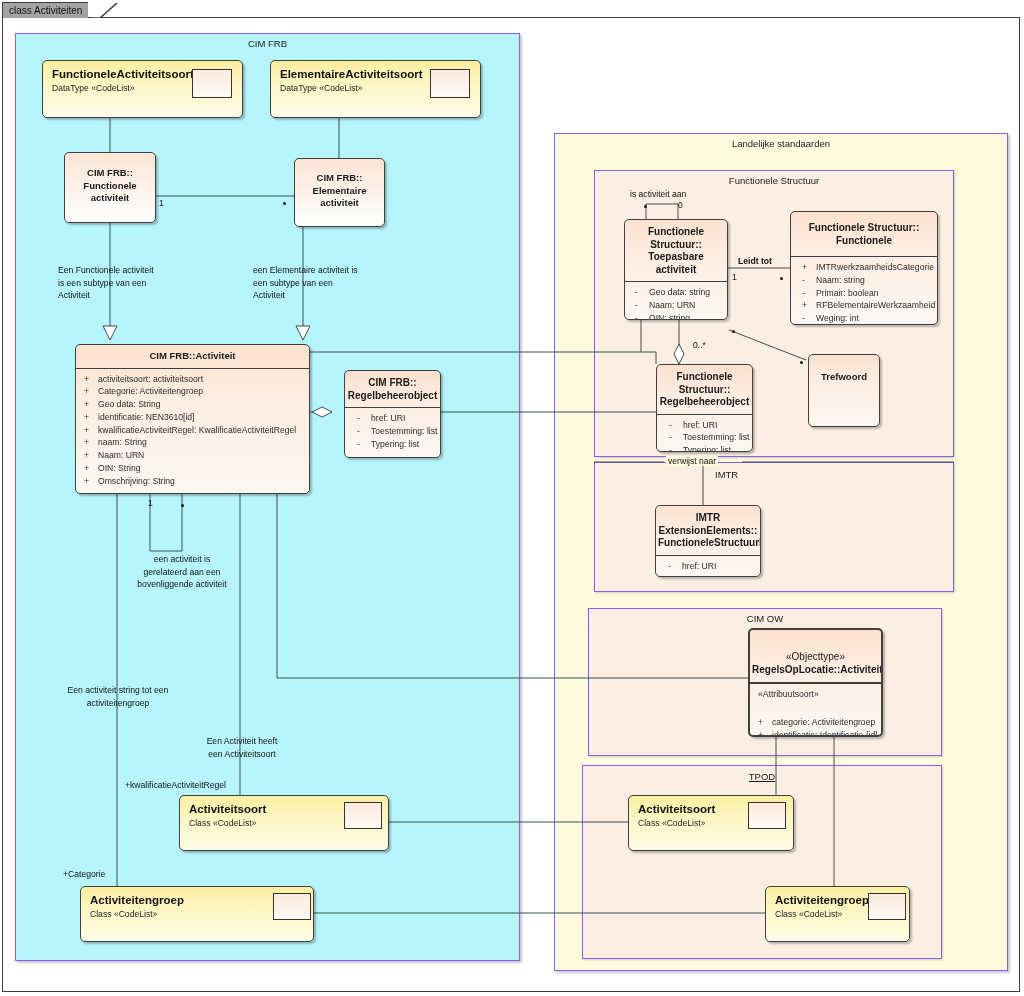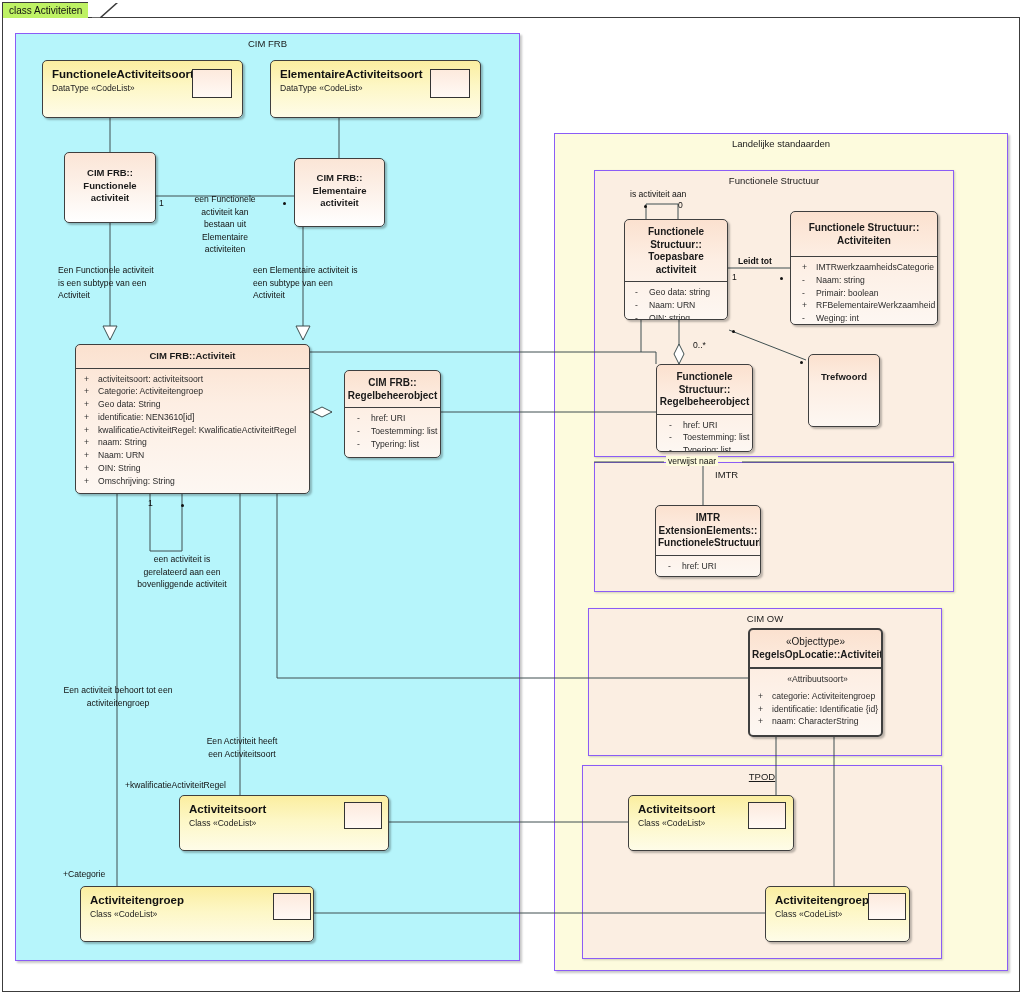--- a/index.html
+++ b/index.html
@@ -24,21 +24,21 @@
     box-sizing: border-box;
     background: #fff;
   }
   .frame-tab {
     position: absolute;
     left: 2px; top: 2px;
     height: 16px;
     box-sizing: border-box;
     border-left: 1.5px solid #3c3c3c;
     border-top: 1.5px solid #3c3c3c;
-    background: #bef264;
+    background: #a3a3a3;
     z-index: 4;
   }
   .frame-tab .tab-body {
     position: relative;
     height: 16px;
     padding: 0 6px 0 6px;
     font-size: 10px;
     line-height: 16px;
     color: #111;
     white-space: nowrap;
@@ -103,21 +103,21 @@
   .cls-sep { border-top: 1px solid #3f3f3f; }
   .cls-attrs {
     padding: 4px 4px 5px 5px;
     font-size: 8.6px;
     color: #1a1a1a;
     line-height: 12.8px;
   }
   .attr-row { display: flex; white-space: nowrap; }
   .attr-vis { width: 14px; flex: 0 0 14px; text-align: left; padding-left: 3px; color:#333; }
   .attr-txt { color: #2b2b2b; }
-  .stereo-row { font-size: 8.6px; color:#2b2b2b; padding-left:3px; margin-bottom:4px;text-align:center;}
+  .stereo-row { font-size: 8.6px; color:#2b2b2b; padding-left:3px; margin-bottom:15px;}
 
   
   .cls.codelist { }
   .codelist-title {
     font-weight: bold;
     font-size: 11.5px;
     color: #111;
     padding: 7px 0 0 9px;
     line-height: 13px;
   }
@@ -379,21 +379,21 @@
       <div class="attr-row">
           <span class="attr-vis">-</span>
           <span class="attr-txt">Omschrijving: string</span>
         </div>
     </div>
   </div>
 
   <div class="cls peach-flat" style="left:790px; top:211px; width:148px; height:114px;">
     <div class="cls-title small" style="padding:10px 2px 9px 2px;">
       <span>Functionele Structuur::</span><br>
-      <span>Activiteiten</span>
+      <span>Functionele</span>
     </div>
     <div class="cls-sep"></div>
     <div class="cls-attrs" style="padding-left:8px;">
       <div class="attr-row">
           <span class="attr-vis">+</span>
           <span class="attr-txt">IMTRwerkzaamheidsCategorie</span>
         </div>
       <div class="attr-row">
           <span class="attr-vis">-</span>
           <span class="attr-txt">Naam: string</span>
@@ -448,21 +448,21 @@
     <div class="cls-sep"></div>
     <div class="cls-attrs" style="padding-left:9px;">
       <div class="attr-row">
           <span class="attr-vis">-</span>
           <span class="attr-txt">href: URI</span>
         </div>
     </div>
   </div>
 
   <div class="cls peach-flat thick" style="left:748px; top:628px; width:135px; height:109px;">
-    <div class="cls-title small" style="padding:6px 2px 6px 2px;">
+    <div class="cls-title small" style="padding:21px 2px 6px 2px;">
       <span style="font-weight:normal;">«Objecttype»</span><br>
       <span>RegelsOpLocatie::Activiteit</span>
     </div>
     <div class="cls-sep" style="border-top-width:2px;"></div>
     <div class="cls-attrs" style="padding-left:5px;">
       <div class="stereo-row">«Attribuutsoort»</div>
       <div class="attr-row">
           <span class="attr-vis">+</span>
           <span class="attr-txt">categorie: Activiteitengroep</span>
         </div>
@@ -494,27 +494,20 @@
     <div class="codelist-sub">Class «CodeList»</div>
     <div class="codelist-icon" style="left:119px; top:6px; width:36px; height:25px;"></div>
   </div>
 
   <div class="cls yellow codelist" style="left:765px; top:886px; width:145px; height:56px;">
     <div class="codelist-title">Activiteitengroep</div>
     <div class="codelist-sub">Class «CodeList»</div>
     <div class="codelist-icon" style="left:102px; top:6px; width:36px; height:25px;"></div>
   </div>
 
-  <div class="lbl ctr" style="left:186px; top:193px; width:78px;">
-    <div>een Functionele</div>
-    <div>activiteit kan</div>
-    <div>bestaan uit</div>
-    <div>Elementaire</div>
-    <div>activiteiten</div>
-  </div>
   <div class="mult" style="left:159px; top:198px;">1</div>
   <div class="dot" style="left:283px; top:202px;"></div>
 
   <div class="lbl" style="left:58px; top:264px;">
     <div>Een Functionele activiteit</div>
     <div>is een subtype van een</div>
     <div>Activiteit</div>
   </div>
 
   <div class="lbl" style="left:253px; top:264px;">
@@ -526,21 +519,21 @@
   <div class="mult" style="left:148px; top:498px;">1</div>
   <div class="dot" style="left:181px; top:504px;"></div>
 
   <div class="lbl ctr" style="left:134px; top:553px; width:96px;">
     <div>een activiteit is</div>
     <div>gerelateerd aan een</div>
     <div>bovenliggende activiteit</div>
   </div>
 
   <div class="lbl ctr" style="left:38px; top:684px; width:160px;">
-    <div>Een activiteit behoort tot een</div>
+    <div>Een activiteit string tot een</div>
     <div>activiteitengroep</div>
   </div>
 
   <div class="lbl ctr" style="left:183px; top:735px; width:118px;">
     <div>Een Activiteit heeft</div>
     <div>een Activiteitsoort</div>
   </div>
 
   <div class="lbl" style="left:125px; top:779px;">+kwalificatieActiviteitRegel</div>
   <div class="lbl" style="left:63px; top:868px;">+Categorie</div>

